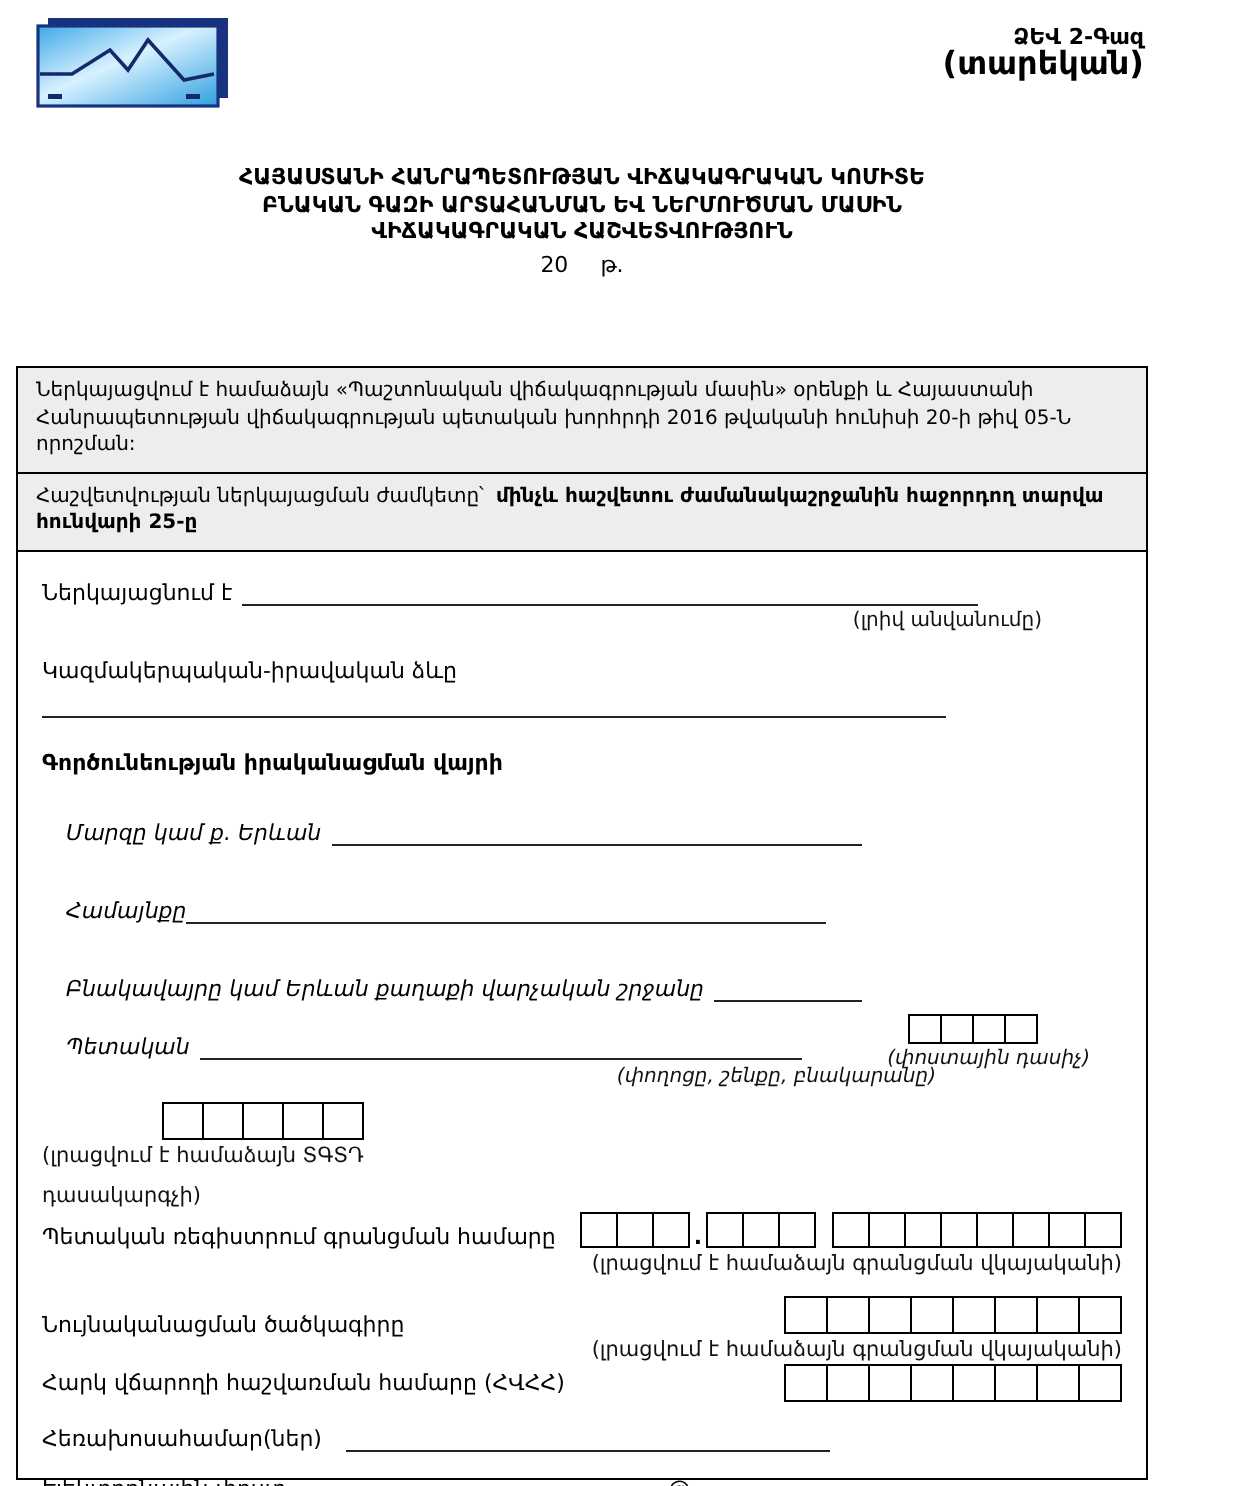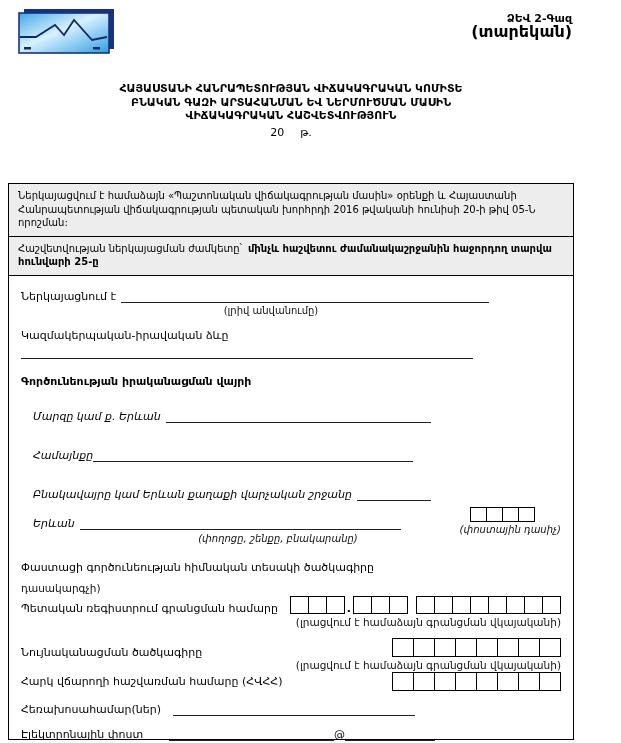--- a/index.html
+++ b/index.html
@@ -33,35 +33,35 @@
   .it { font-style: italic; }
   .ml12 { margin-left: 12px; }
   .mt2 { margin-top: 2px; } .mt6 { margin-top: 6px; } .mt10 { margin-top: 10px; gap: 12px; }
   .mt12 { margin-top: 12px; } .mt14 { margin-top: 14px; } .mt16 { margin-top: 16px; } .mt22 { margin-top: 22px; } .mt26 { margin-top: 26px; }
 
   .blank { flex: 1 1 auto; border-bottom: 1px solid #222; height: 12px; margin-left: 5px; }
   .blank-fixed { display: inline-block; border-bottom: 1px solid #222; height: 12px; vertical-align: baseline; }
   .blank-line { border-bottom: 1px solid #222; height: 1px; }
   .hint { font-size: 10px; line-height: 12px; color: #111; }
   .hint.h105 { font-size: 10.5px; }
-  .center { text-align: center; }
+  .center { text-align: right; }
 
   .cellrow { display: flex; }
   .cell { width: 19px; height: 18px; border: 1px solid #000; background: #fff; margin-left: -1px; }
   .cellrow .cell:first-child { margin-left: 0; }
   .cellrow.w17 .cell { width: 17px; height: 15px; }
   .cellrow.w21 .cell { width: 21px; height: 19px; }
   .cellrow.w22 .cell { width: 22px; height: 19px; }
   .boxline { display: flex; align-items: flex-end; justify-content: flex-end; }
   .boxline .dot { font-weight: bold; margin: 0 2px; line-height: 10px; }
   .boxline .sp { width: 8px; }
   .col { display: flex; flex-direction: column; align-items: flex-end; }
 
   .addr-wrap { position: relative; }
-  .postal { position: absolute; right: 0; top: -10px; text-align: center; }
+  .postal { position: absolute; right: 16px; top: -10px; text-align: center; }
   .postal .cellrow { justify-content: flex-end; margin-right: 26px; margin-bottom: 2px; }
 </style>
 </head>
 <body>
 
 <div class="page">
 
   <div class="logo">
     <svg width="99" height="48" viewBox="0 0 99 48">
       <defs>
@@ -124,37 +124,46 @@
         <span class="blank" style="margin-left:0; margin-right:148px"></span>
       </div>
 
       <div class="frow ml12 mt26">
         <span class="lbl it">Բնակավայրը կամ Երևան քաղաքի վարչական շրջանը</span>
         <span class="blank" style="margin-right:130px"></span>
       </div>
 
       <div class="addr-wrap ml12 mt16">
         <div class="frow" style="margin-right:160px">
-          <span class="lbl it">Երևան</span>
+          <span class="lbl it">Պետական</span>
           <span class="blank"></span>
         </div>
         <div class="hint it center" style="width:380px; margin-left:55px; margin-top:3px">(փողոցը, շենքը, բնակարանը)</div>
         <div class="postal">
           <div class="cellrow w17">
               <span class="cell"></span>
               <span class="cell"></span>
               <span class="cell"></span>
               <span class="cell"></span>
             </div>
           <div class="hint it">(փոստային դասիչ)</div>
         </div>
       </div>
 
       <div class="frow between mt6">
-        <span class="lbl" style="padding-top:10px">Փաստացի գործունեության հիմնական տեսակի ծածկագիրը</span>
+        <div class="col">
+          <div class="cellrow w21">
+              <span class="cell"></span>
+              <span class="cell"></span>
+              <span class="cell"></span>
+              <span class="cell"></span>
+              <span class="cell"></span>
+            </div>
+          <div class="hint h105 mt2">(լրացվում է համաձայն ՏԳՏԴ</div>
+        </div>
       </div>
       <div class="hint h105" style="margin-top:8px">դասակարգչի)</div>
 
       <div class="frow between" style="margin-top:2px">
         <span class="lbl wraplbl" style="padding-top:6px">Պետական ռեգիստրում գրանցման համարը</span>
         <div class="col">
           <div class="boxline">
             <div class="cellrow">
                 <span class="cell"></span>
                 <span class="cell"></span>

